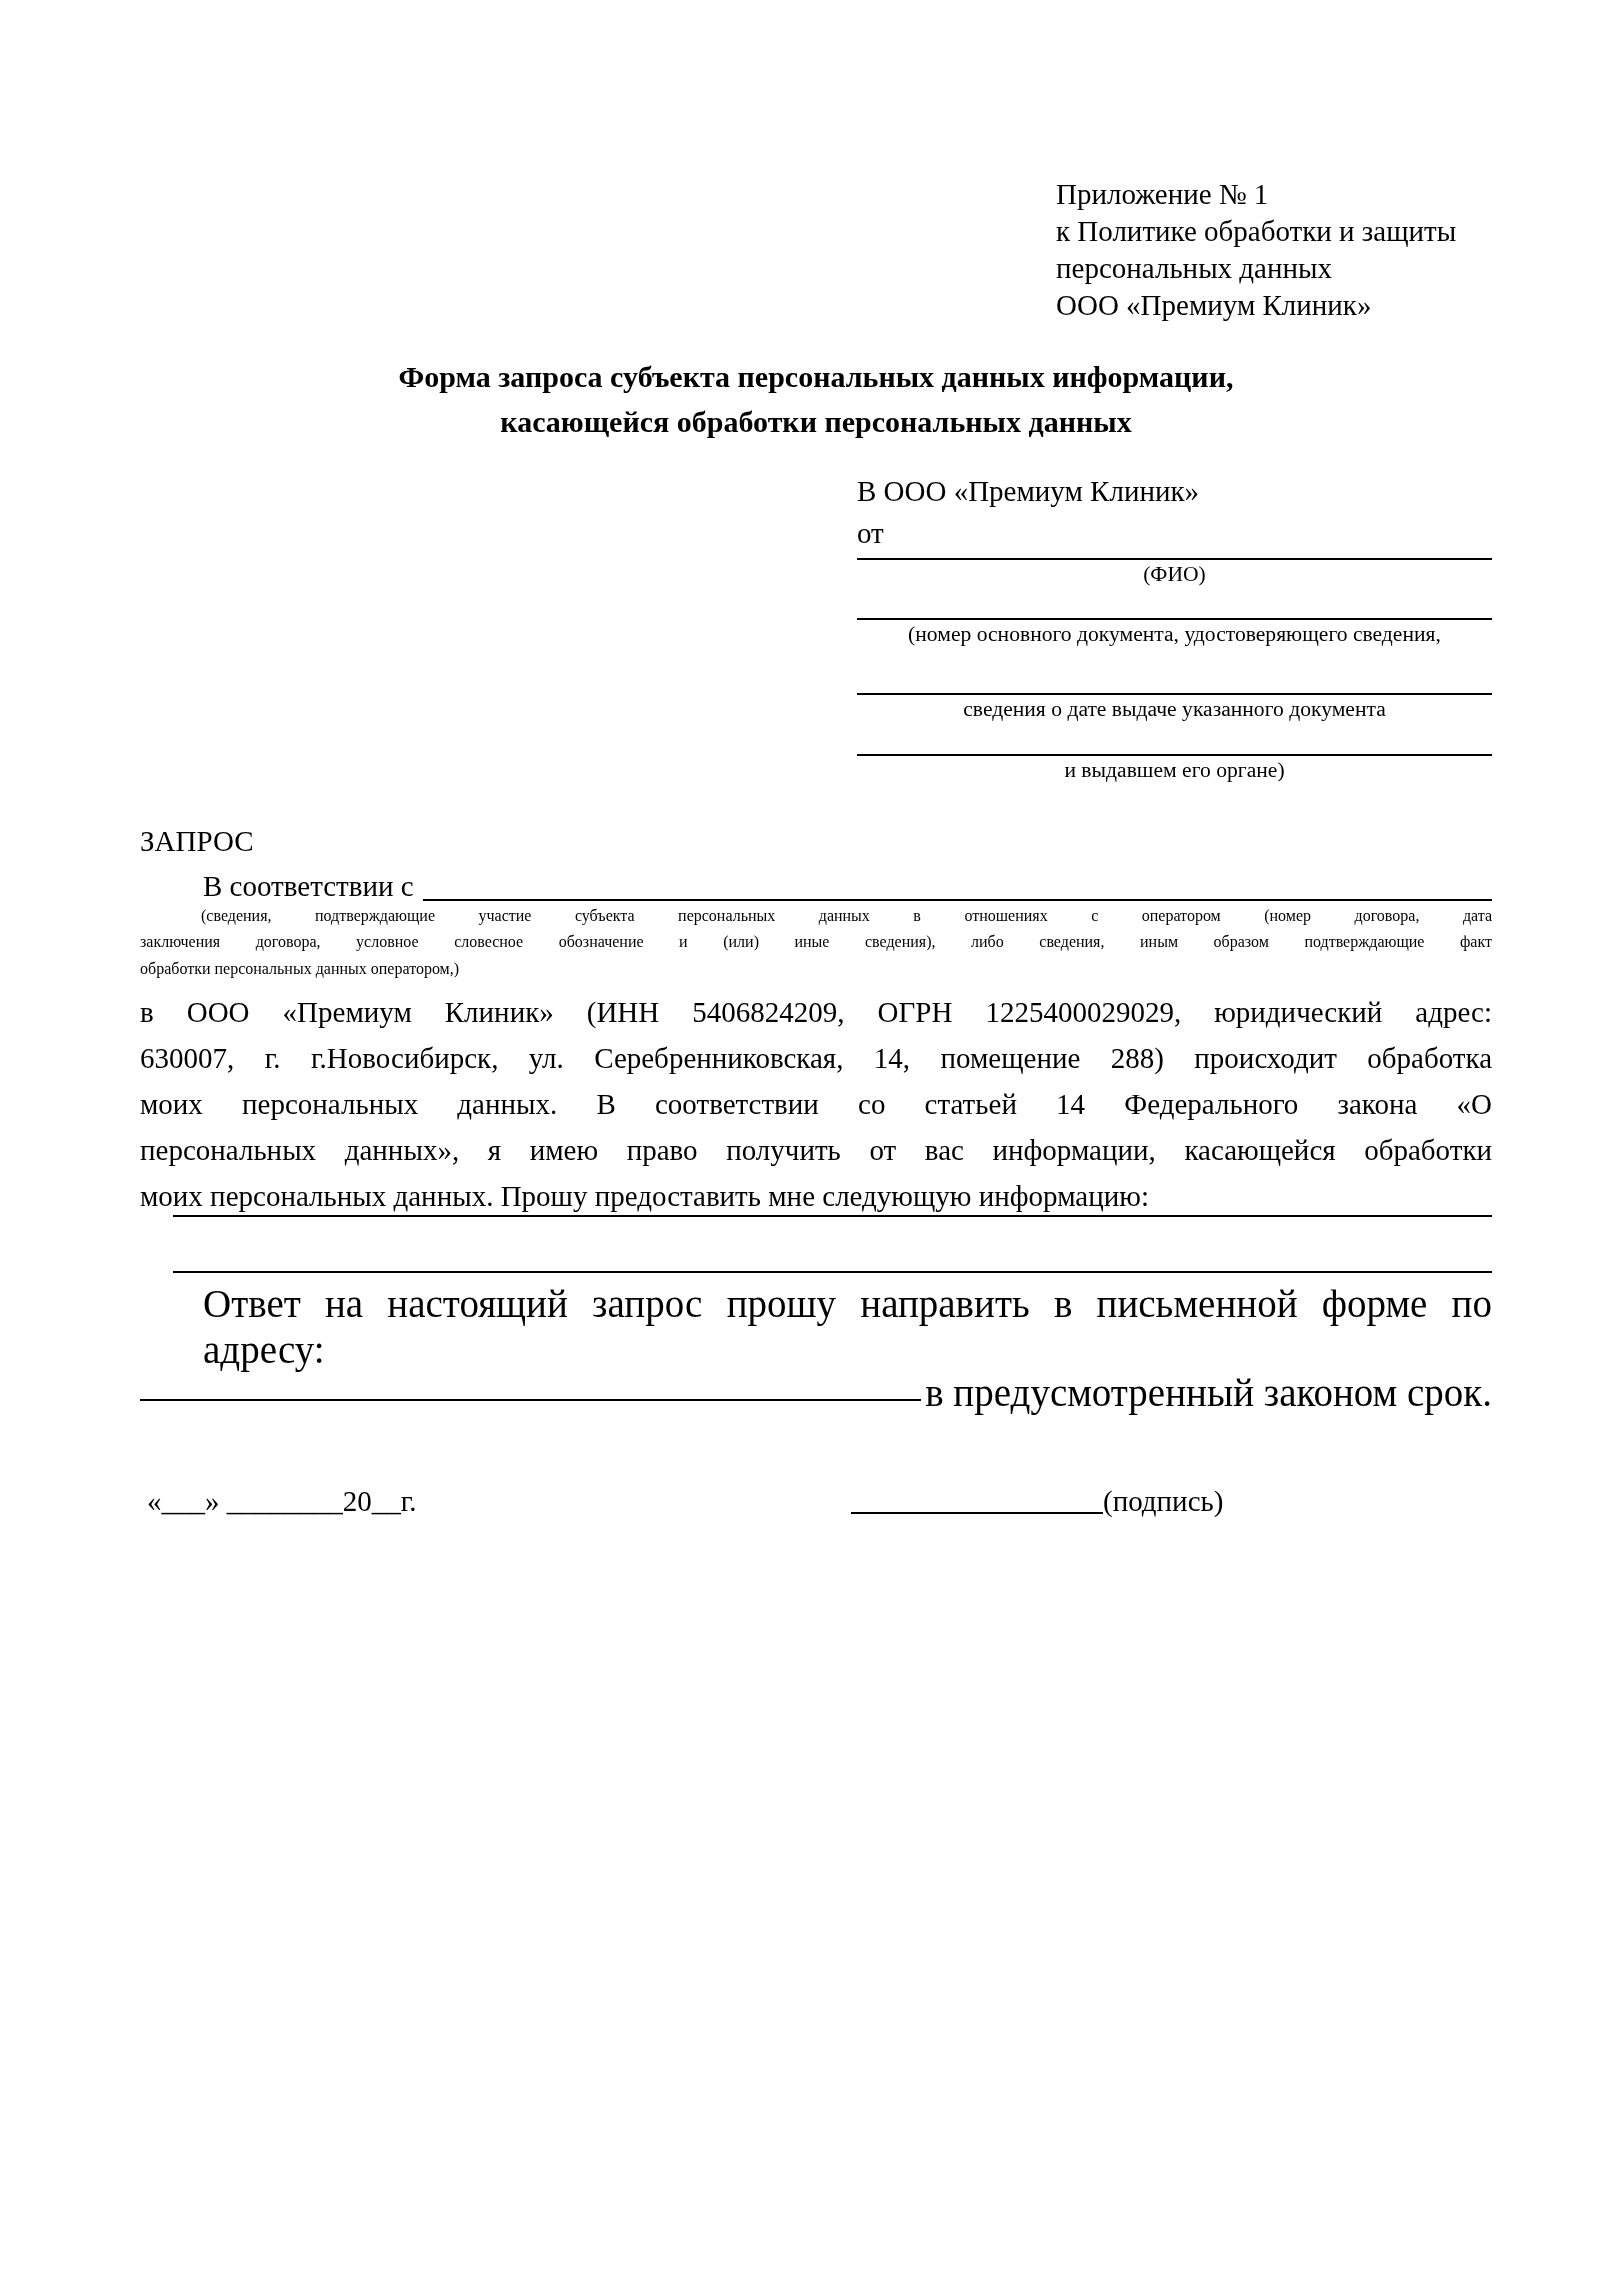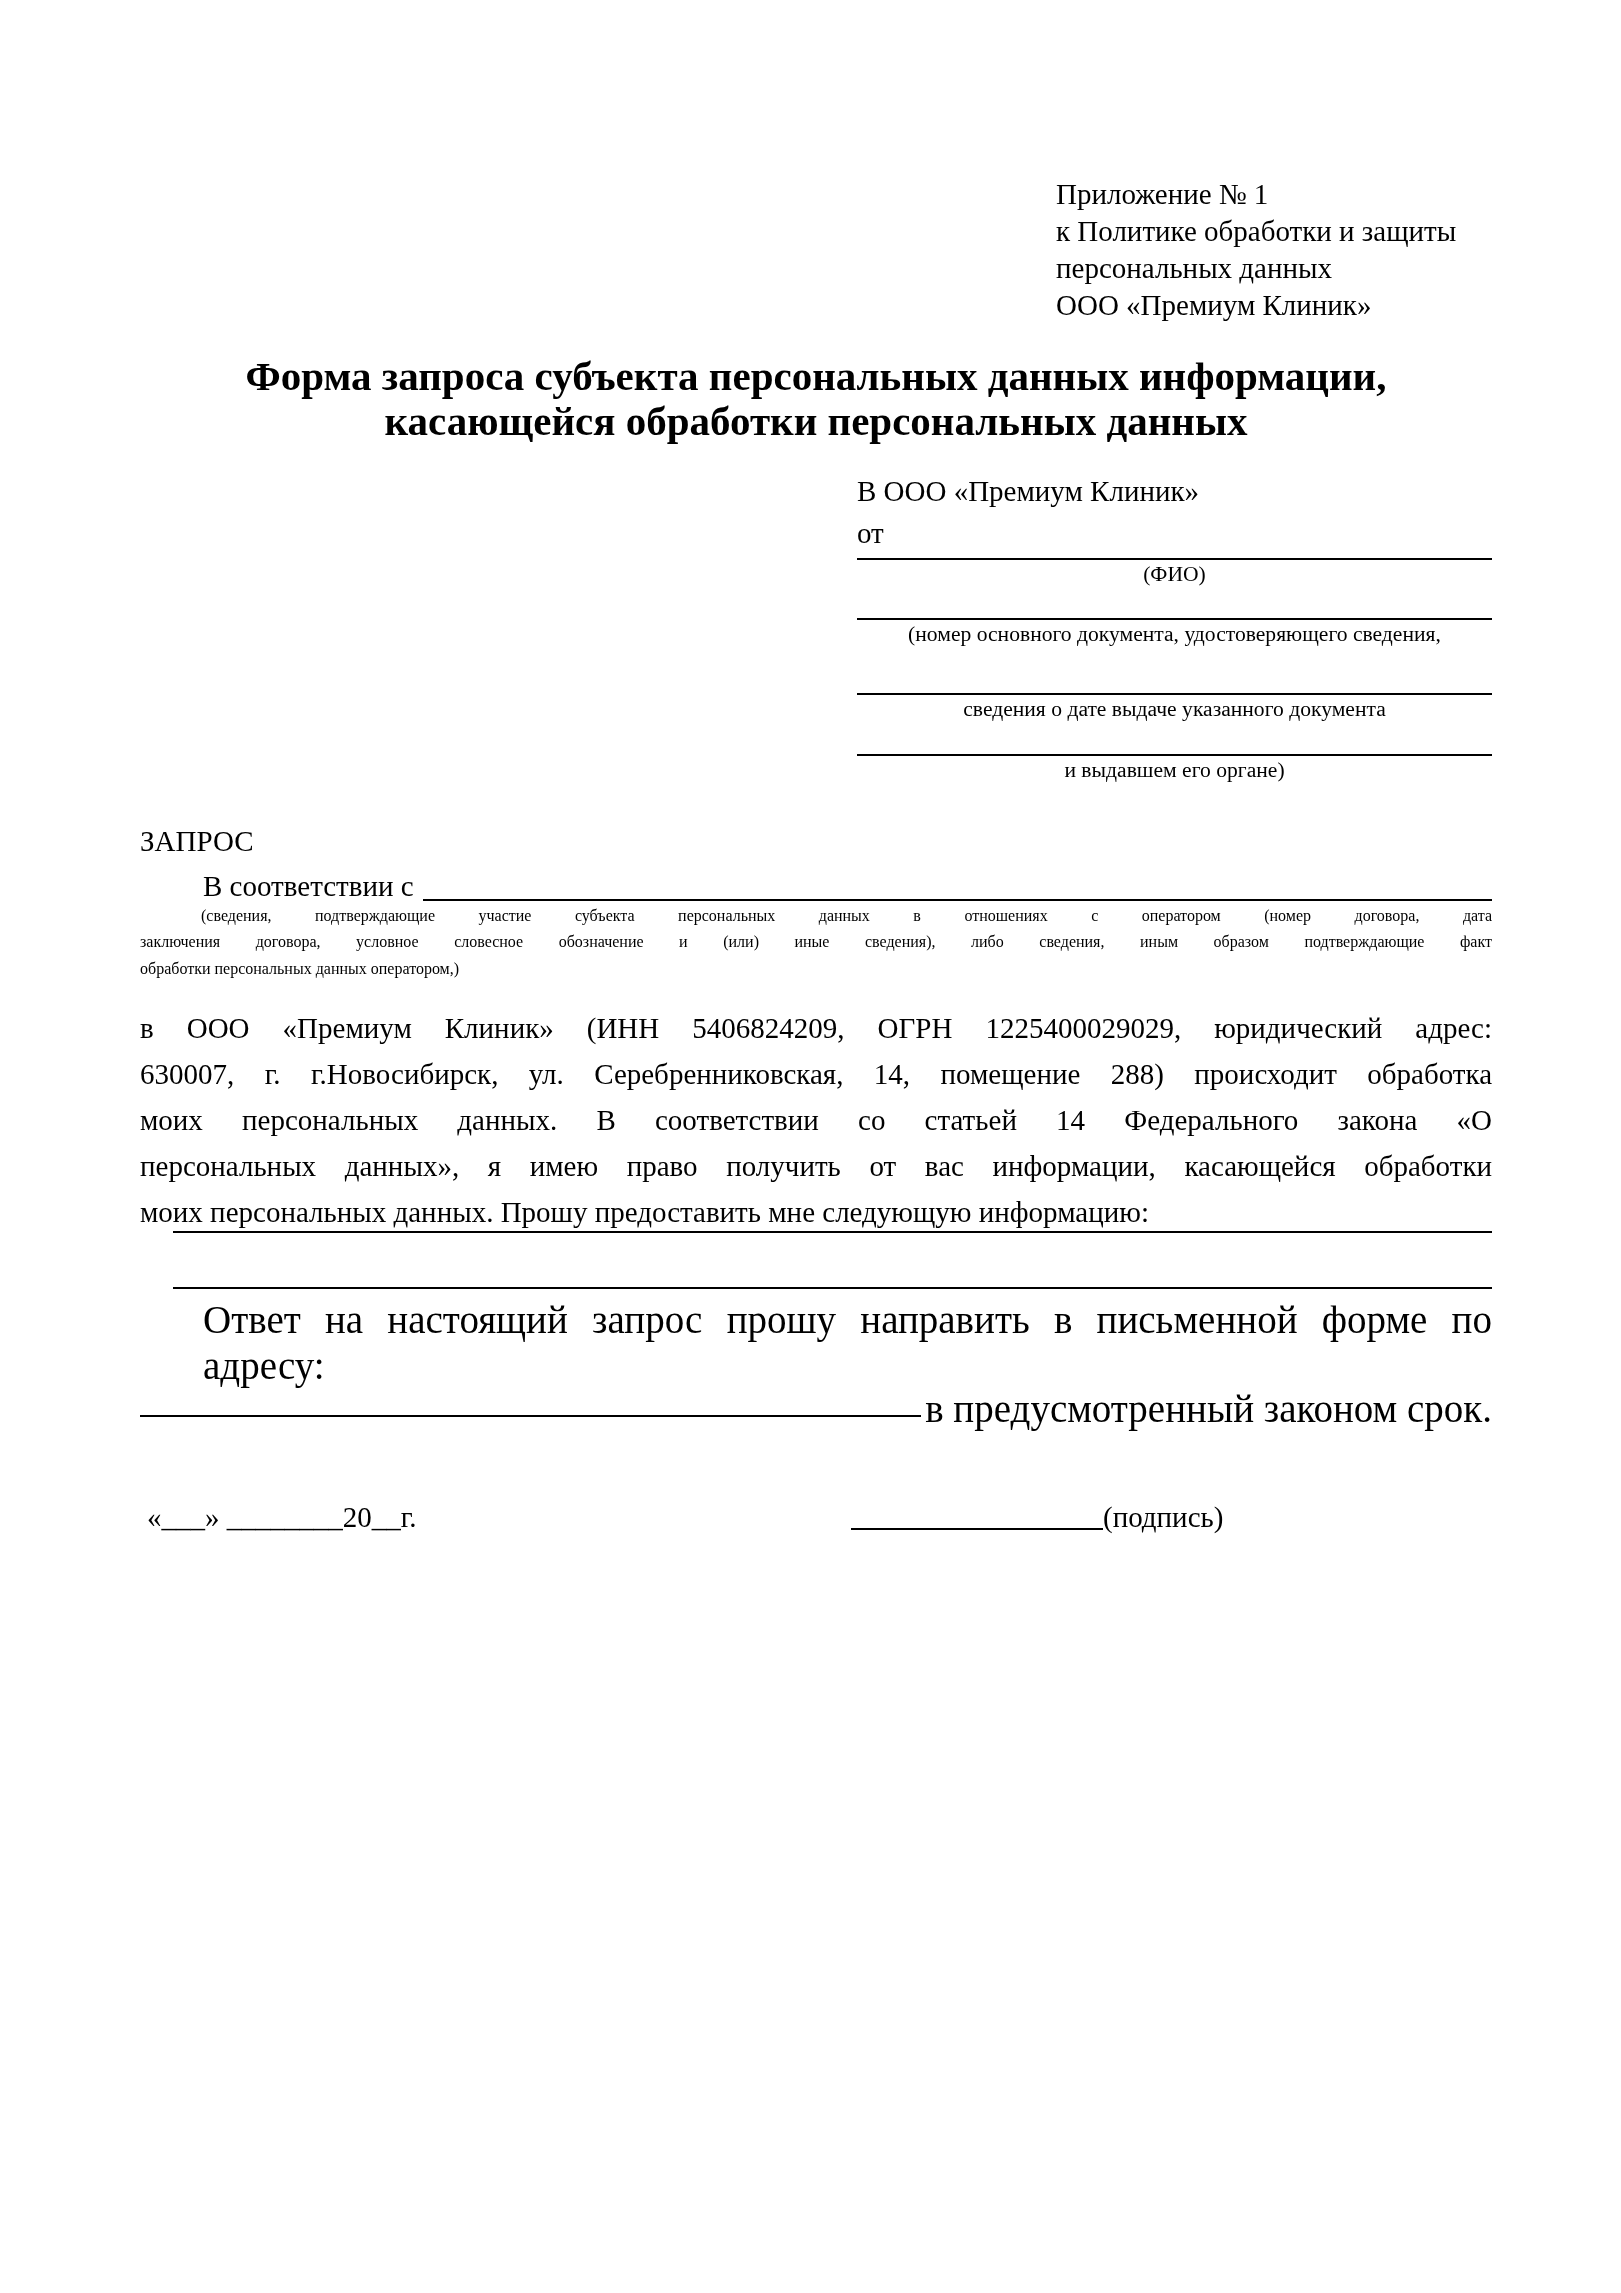--- a/index.html
+++ b/index.html
@@ -10,41 +10,41 @@
     color: #000;
     position: relative;
     overflow: hidden;
   }
   .content { margin: 0 129px 0 140px; } 
 
   
   .appendix { margin-top: 176px; margin-left: 916px; font-size: 29px; line-height: 37px; }
 
   
-  .doc-title { margin-top: 30px; text-align: center; font-weight: bold; font-size: 41px; line-height: 45px; }
+  .doc-title { margin-top: 30px; text-align: center; font-weight: bold; font-size: 30px; line-height: 45px; }
 
   
   .addressee { margin-top: 26px; margin-left: 717px; font-size: 29px; line-height: 42px; }
   .blank-line { height: 0; border-bottom: 2.9px solid #000; }
   .addressee .blank-line.first { margin-top: 3.9px; }
   .addressee .cap { font-size: 21.6px; line-height: 29px; text-align: center; }
   .addressee .blank-line.g2 { margin-top: 29px; }
   .addressee .blank-line.g3 { margin-top: 44px; }
   .addressee .blank-line.g4 { margin-top: 30px; }
 
   .request-heading { margin-top: 37px; font-size: 29px; line-height: 39px; }
 
   .intro-line { margin-top: 8.8px; display: flex; font-size: 29px; line-height: 33px; padding-left: 63px; align-items: flex-end; }
   .intro-line .fill { flex: 1; align-self: flex-end; height: 0; border-bottom: 2.9px solid #000; margin-bottom: 2px; margin-left: 9.8px; }
 
   .small-cap { font-size: 16px; line-height: 26.5px; text-align: justify; text-align-last: justify; }
   .small-cap.indent { padding-left: 61px; }
   .small-cap.last { text-align-last: left; }
 
-  .body-par { margin-top: 23px; font-size: 29px; line-height: 46px; }
+  .body-par { margin-top: 7px; font-size: 29px; line-height: 46px; }
   .body-par .jline { text-align: justify; text-align-last: justify; }
   .body-par .lline { text-align: left; }
 
   .answer-line-1 { margin-top: -3.9px; margin-left: 33px; }
   .answer-line-2 { margin-top: 54px; margin-left: 33px; }
 
   .reply { font-size: 39px; }
   .reply .l1 { margin-top: 7.8px; padding-left: 63px; line-height: 46px; text-align: justify; text-align-last: justify; }
   .reply .l2 { display: flex; line-height: 39px; }
   .reply .l2 .fill { flex: 1; align-self: flex-end; height: 0; border-bottom: 2.9px solid #000; margin-bottom: 10.8px; margin-right: 3.9px; }

